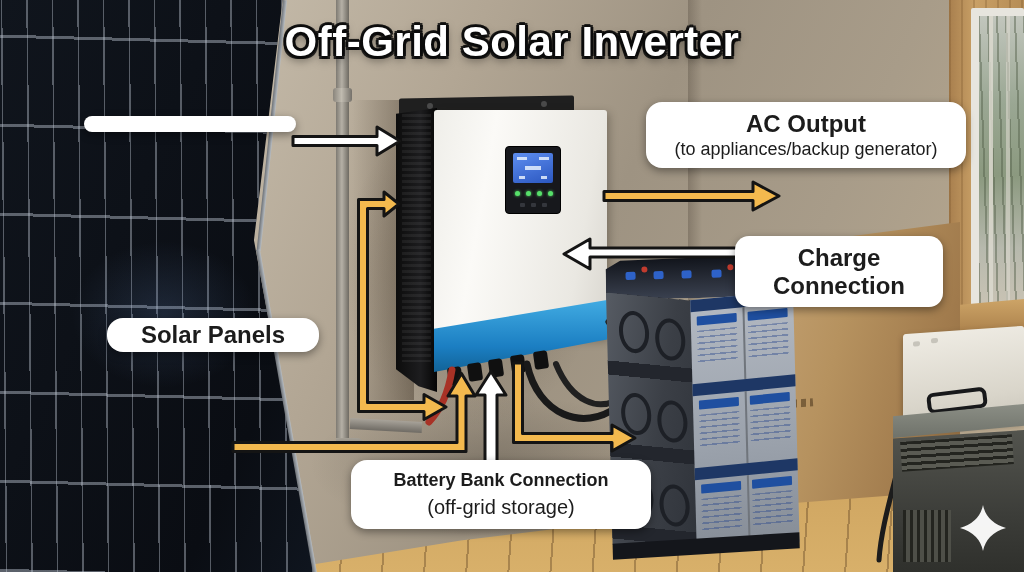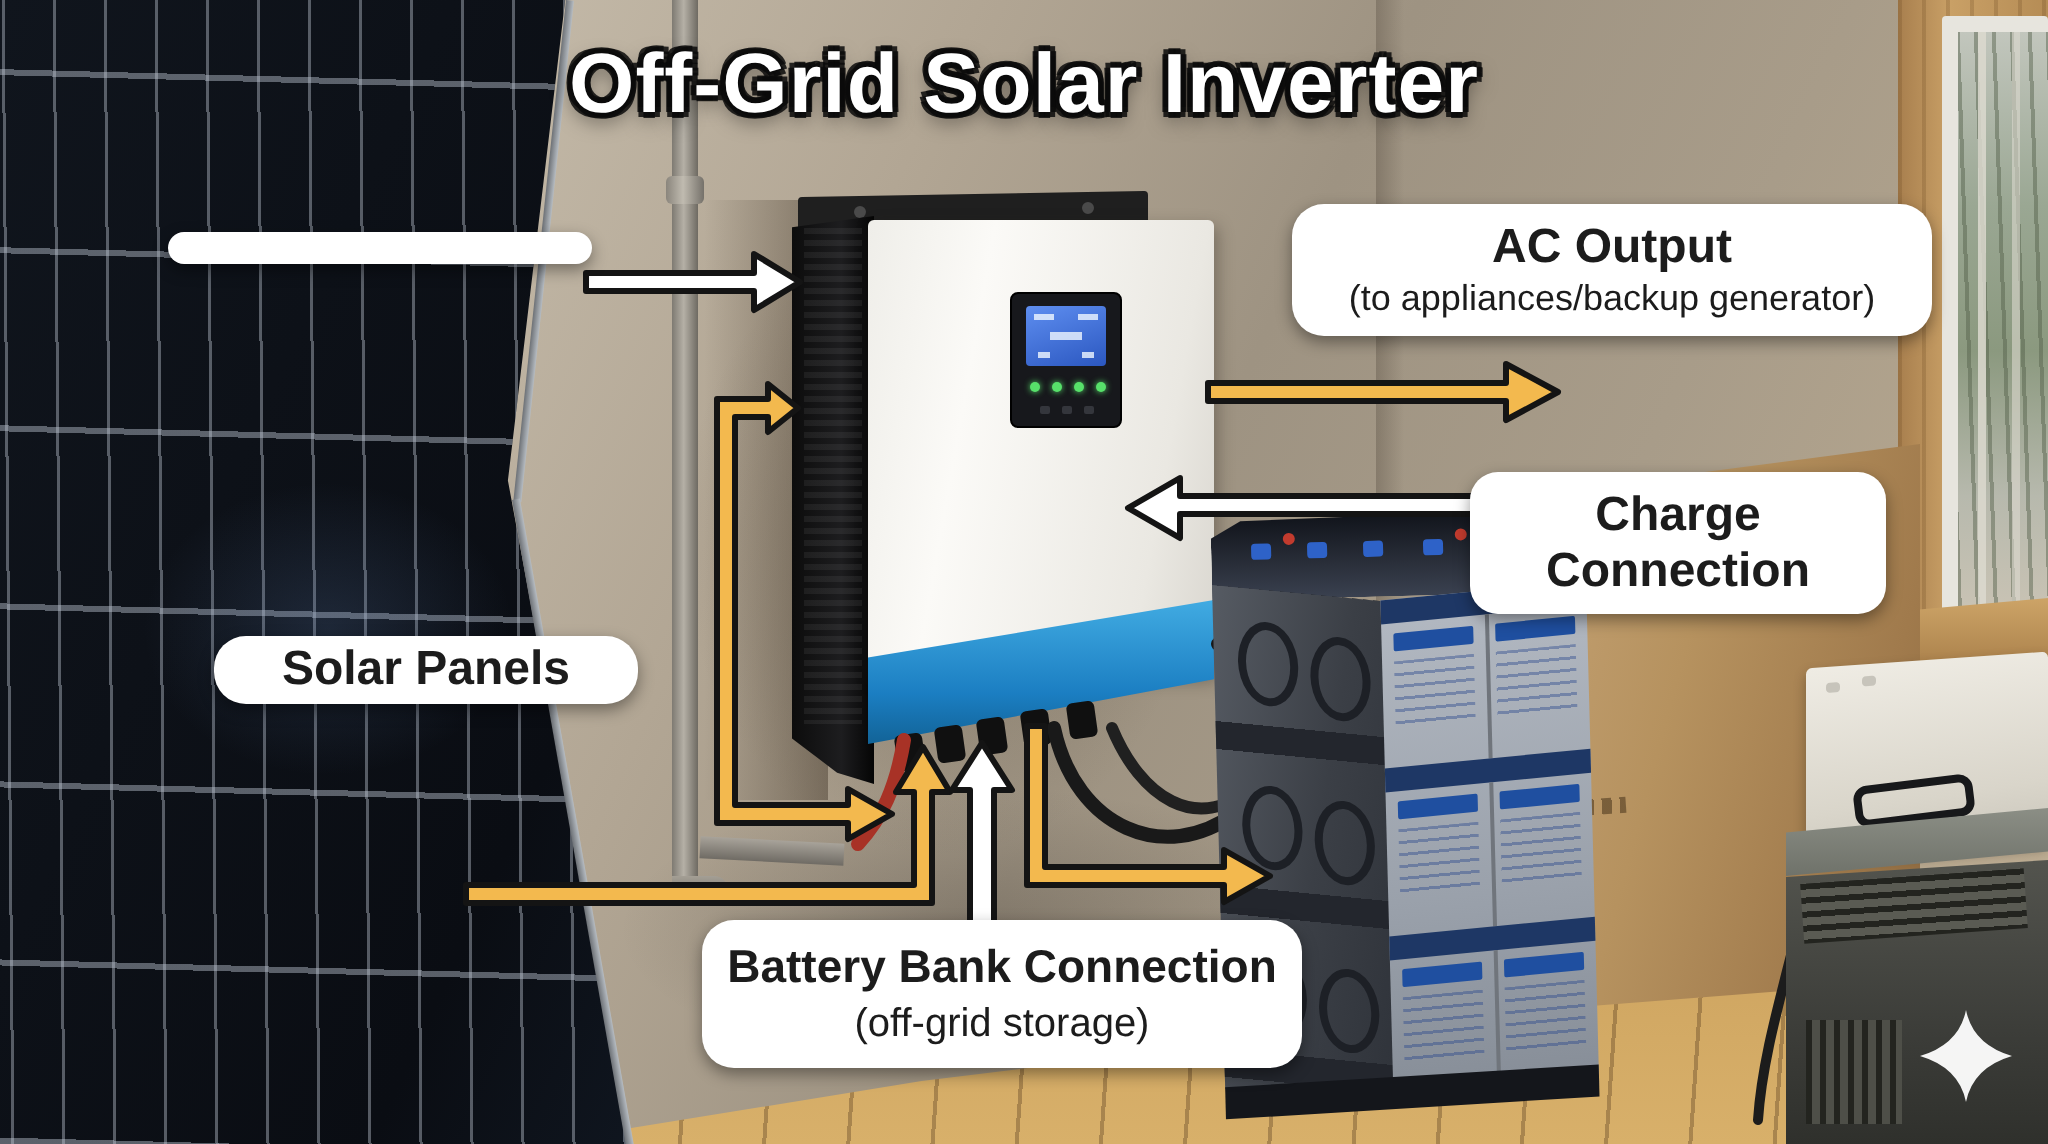--- a/index.html
+++ b/index.html
@@ -143,21 +143,21 @@
   .callout{position:absolute;background:#fff;border-radius:16px;color:#1c1c1c;text-align:center;
     padding:8px 14px;box-sizing:border-box;box-shadow:0 3px 8px rgba(0,0,0,.40);}
   .callout .main{font-weight:bold;font-size:24px;line-height:1.15;}
   .callout .sub{font-size:19px;line-height:1.2;margin-top:1px;}
   #callout-dc{left:84px;top:116px;width:212px;}
   #callout-ac{left:646px;top:102px;width:320px;}
   #callout-ac .sub{font-size:18px;}
   #callout-cc{left:735px;top:236px;width:208px;border-radius:14px;}
   #callout-sp{left:87px;top:318px;width:212px;padding:3px 14px;margin-left:20px;}
   #callout-bb{left:351px;top:460px;width:300px;padding:10px 12px;}
-  #callout-bb .main{font-size:23px;}
+  #callout-bb .main{font-size:18px;}
   #callout-bb .sub{font-size:20px;margin-top:4px;}
 
   
   .main-title{left:0;top:18px;width:100%;text-align:center;font-size:42px;font-weight:bold;
     letter-spacing:.5px;color:#fff;
     text-shadow:-2.5px -2.5px 0 rgba(10,10,10,.85),2.5px -2.5px 0 rgba(10,10,10,.85),
       -2.5px 2.5px 0 rgba(10,10,10,.85),2.5px 2.5px 0 rgba(10,10,10,.85),
       0 -3px 0 rgba(10,10,10,.85),0 3px 0 rgba(10,10,10,.85),
       -3px 0 0 rgba(10,10,10,.85),3px 0 0 rgba(10,10,10,.85),
       0 4px 10px rgba(0,0,0,.55);}

